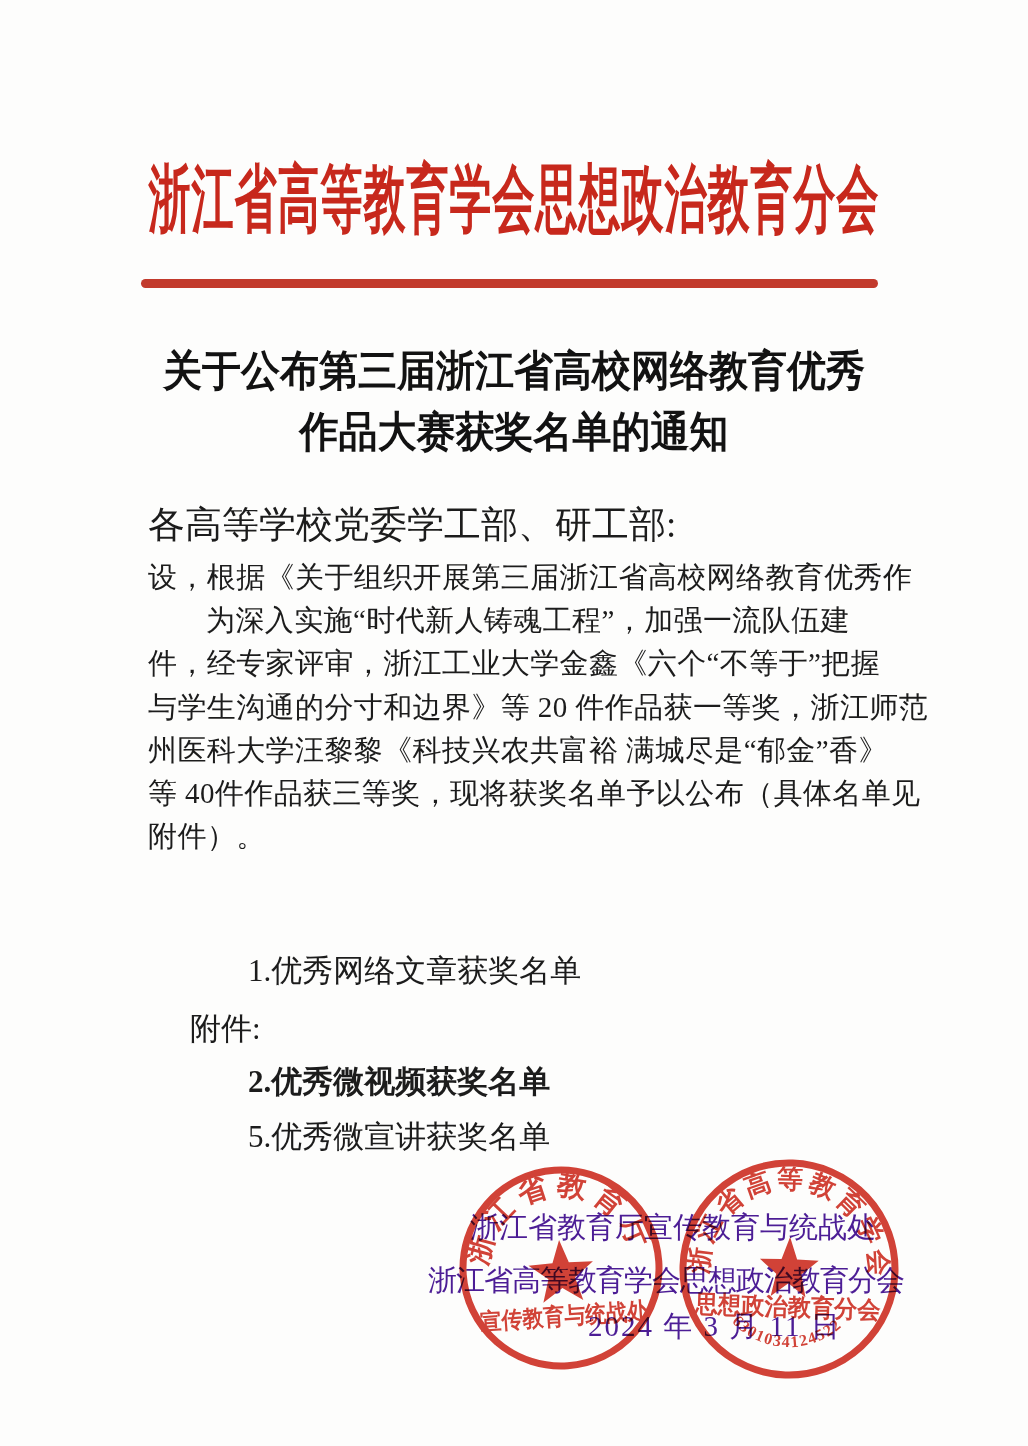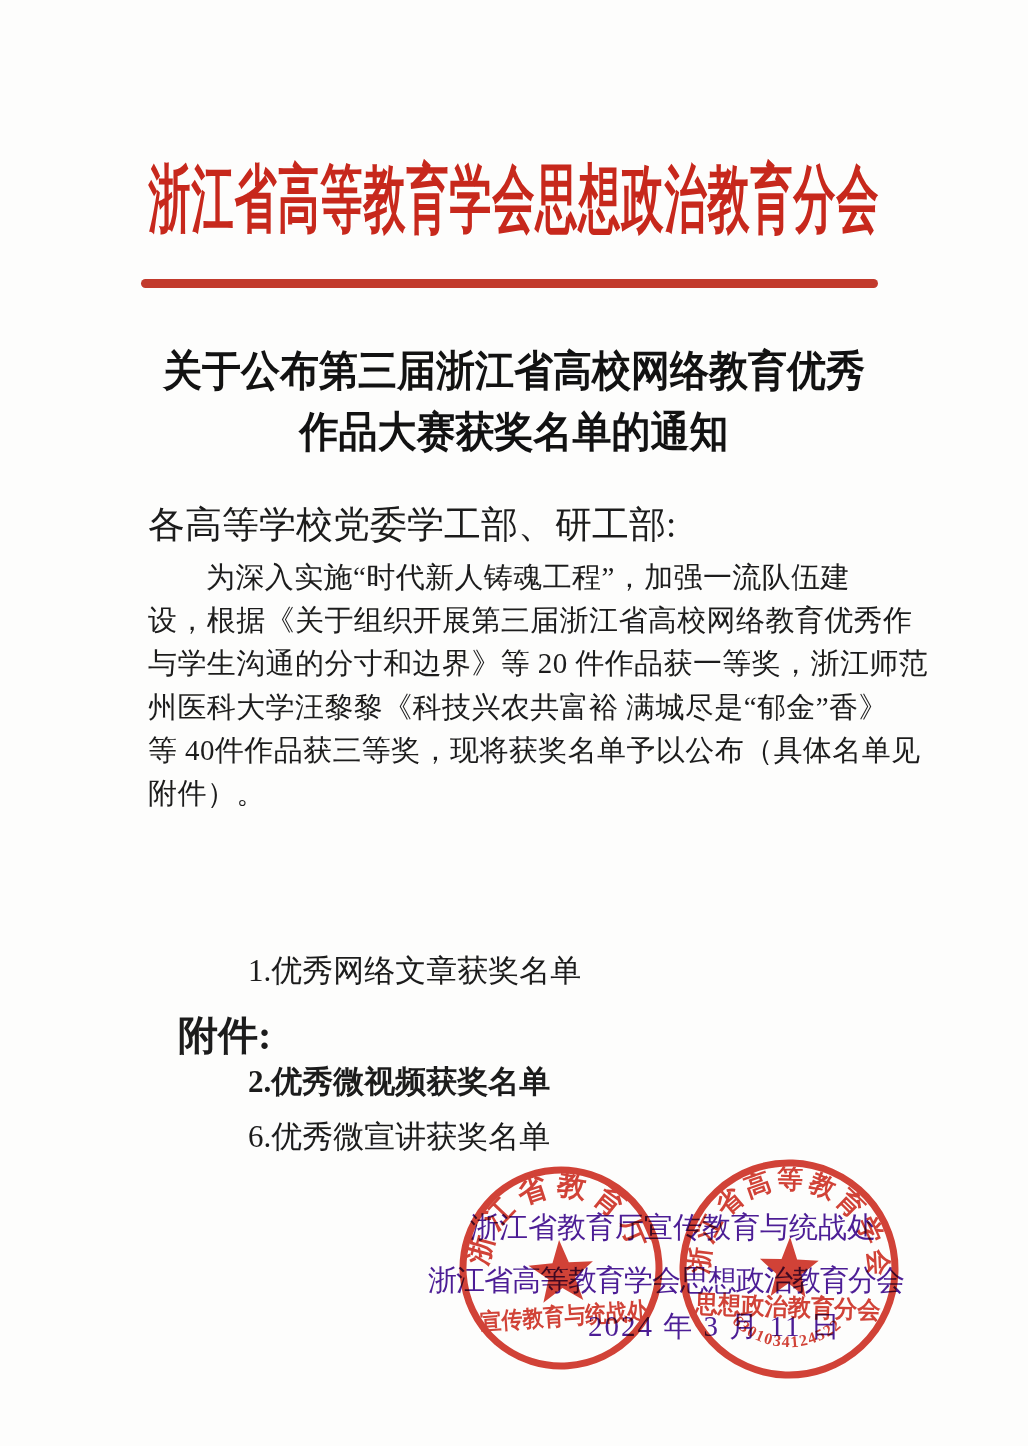--- a/index.html
+++ b/index.html
@@ -25,21 +25,21 @@
   }
   .salutation{
     position:absolute;top:500px;left:148px;font-size:37px;white-space:nowrap;
   }
   .body-block{position:absolute;top:556px;left:148px;width:760px;}
   .body-line{
     font-size:29px;line-height:43.2px;height:43.2px;white-space:nowrap;
     letter-spacing:.4px;
   }
   .body-line.indent{padding-left:58px;}
-  .attach-label{position:absolute;top:1008px;left:178px;font-size:40px;white-space:nowrap;font-weight:bold;}
+  .attach-label{position:absolute;top:1008px;left:190px;font-size:31px;white-space:nowrap;}
   .attach-item{position:absolute;left:248px;font-size:31px;white-space:nowrap;}
   .attach-item.i1{top:950px;}
   .attach-item.i2{top:1061px;font-weight:bold;}
   .attach-item.i3{top:1116px;}
   .sig{position:absolute;font-size:29px;white-space:nowrap;color:#4c1d95;}
   .sig.org1{top:1208px;left:470px;}
   .sig.org2{top:1261px;left:428px;letter-spacing:-1px;}
   .sig.date{top:1307px;left:588px;letter-spacing:2px;}
   .stamp{position:absolute;mix-blend-mode:multiply;opacity:.92;}
   .stamp.left{left:455px;top:1162px;width:212px;height:212px;transform:rotate(-4deg);}
@@ -57,32 +57,33 @@
   <div class="divider"></div>
 
   <div class="doc-title">
     <div>关于公布第三届浙江省高校网络教育优秀</div>
     <div>作品大赛获奖名单的通知</div>
   </div>
 
   <div class="salutation">各高等学校党委学工部、研工部:</div>
 
   <div class="body-block">
+    <div class="body-line">设，根据《关于组织开展第三届浙江省高校网络教育优秀作</div>
     <div class="body-line indent">为深入实施“时代新人铸魂工程”，加强一流队伍建</div>
-    <div class="body-line">设，根据《关于组织开展第三届浙江省高校网络教育优秀作</div>
+    <div class="body-line">件，经专家评审，浙江工业大学金鑫《六个“不等于”把握</div>
     <div class="body-line">与学生沟通的分寸和边界》等 20 件作品获一等奖，浙江师范</div>
     <div class="body-line">州医科大学汪黎黎《科技兴农共富裕 满城尽是“郁金”香》</div>
     <div class="body-line">等 40件作品获三等奖，现将获奖名单予以公布（具体名单见</div>
     <div class="body-line">附件）。</div>
   </div>
 
   <div class="attach-label">附件:</div>
   <div class="attach-item i1">1.优秀网络文章获奖名单</div>
   <div class="attach-item i2">2.优秀微视频获奖名单</div>
-  <div class="attach-item i3">6.优秀微宣讲获奖名单</div>
+  <div class="attach-item i3">5.优秀微宣讲获奖名单</div>
 
   <div class="sig org1">浙江省教育厅宣传教育与统战处</div>
   <div class="sig org2">浙江省高等教育学会思想政治教育分会</div>
   <div class="sig date">2024 年 3 月 11 日</div>
 
   <div class="stamp left">
     <svg viewBox="0 0 212 212">
       <defs>
         <path id="arcL" d="M 33 106 A 73 73 0 0 1 179 106" fill="none"></path>
       </defs>

